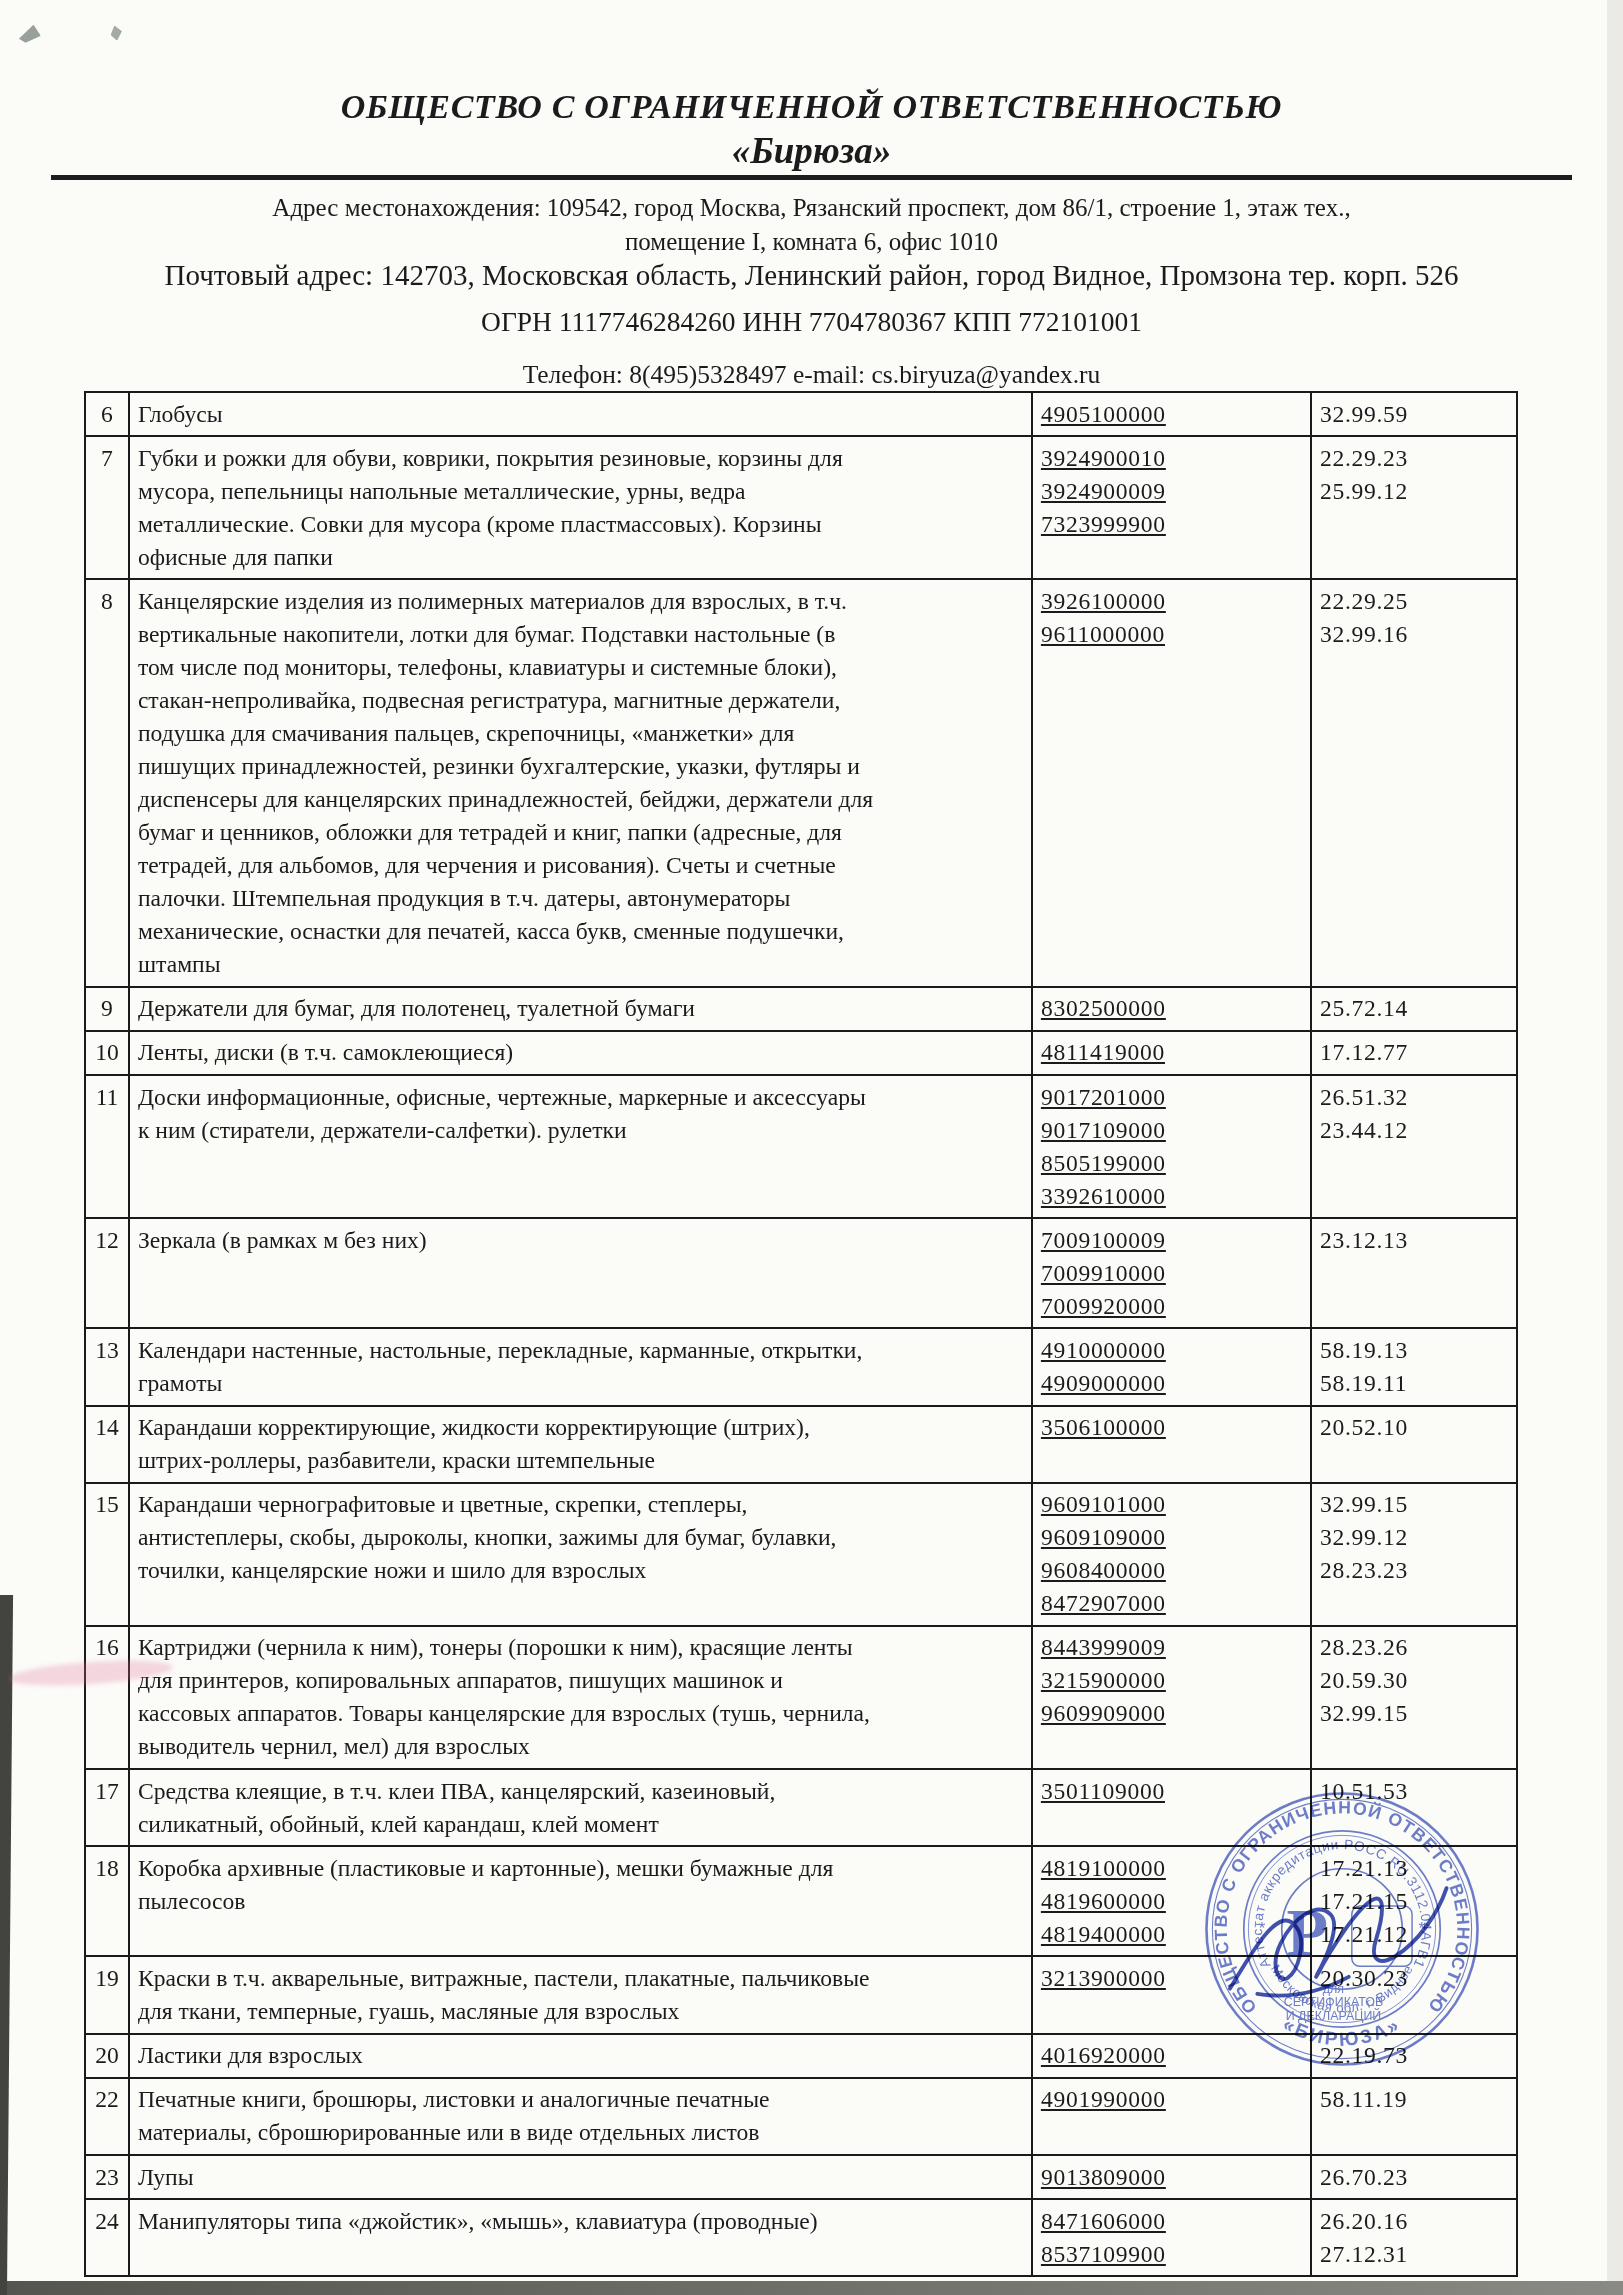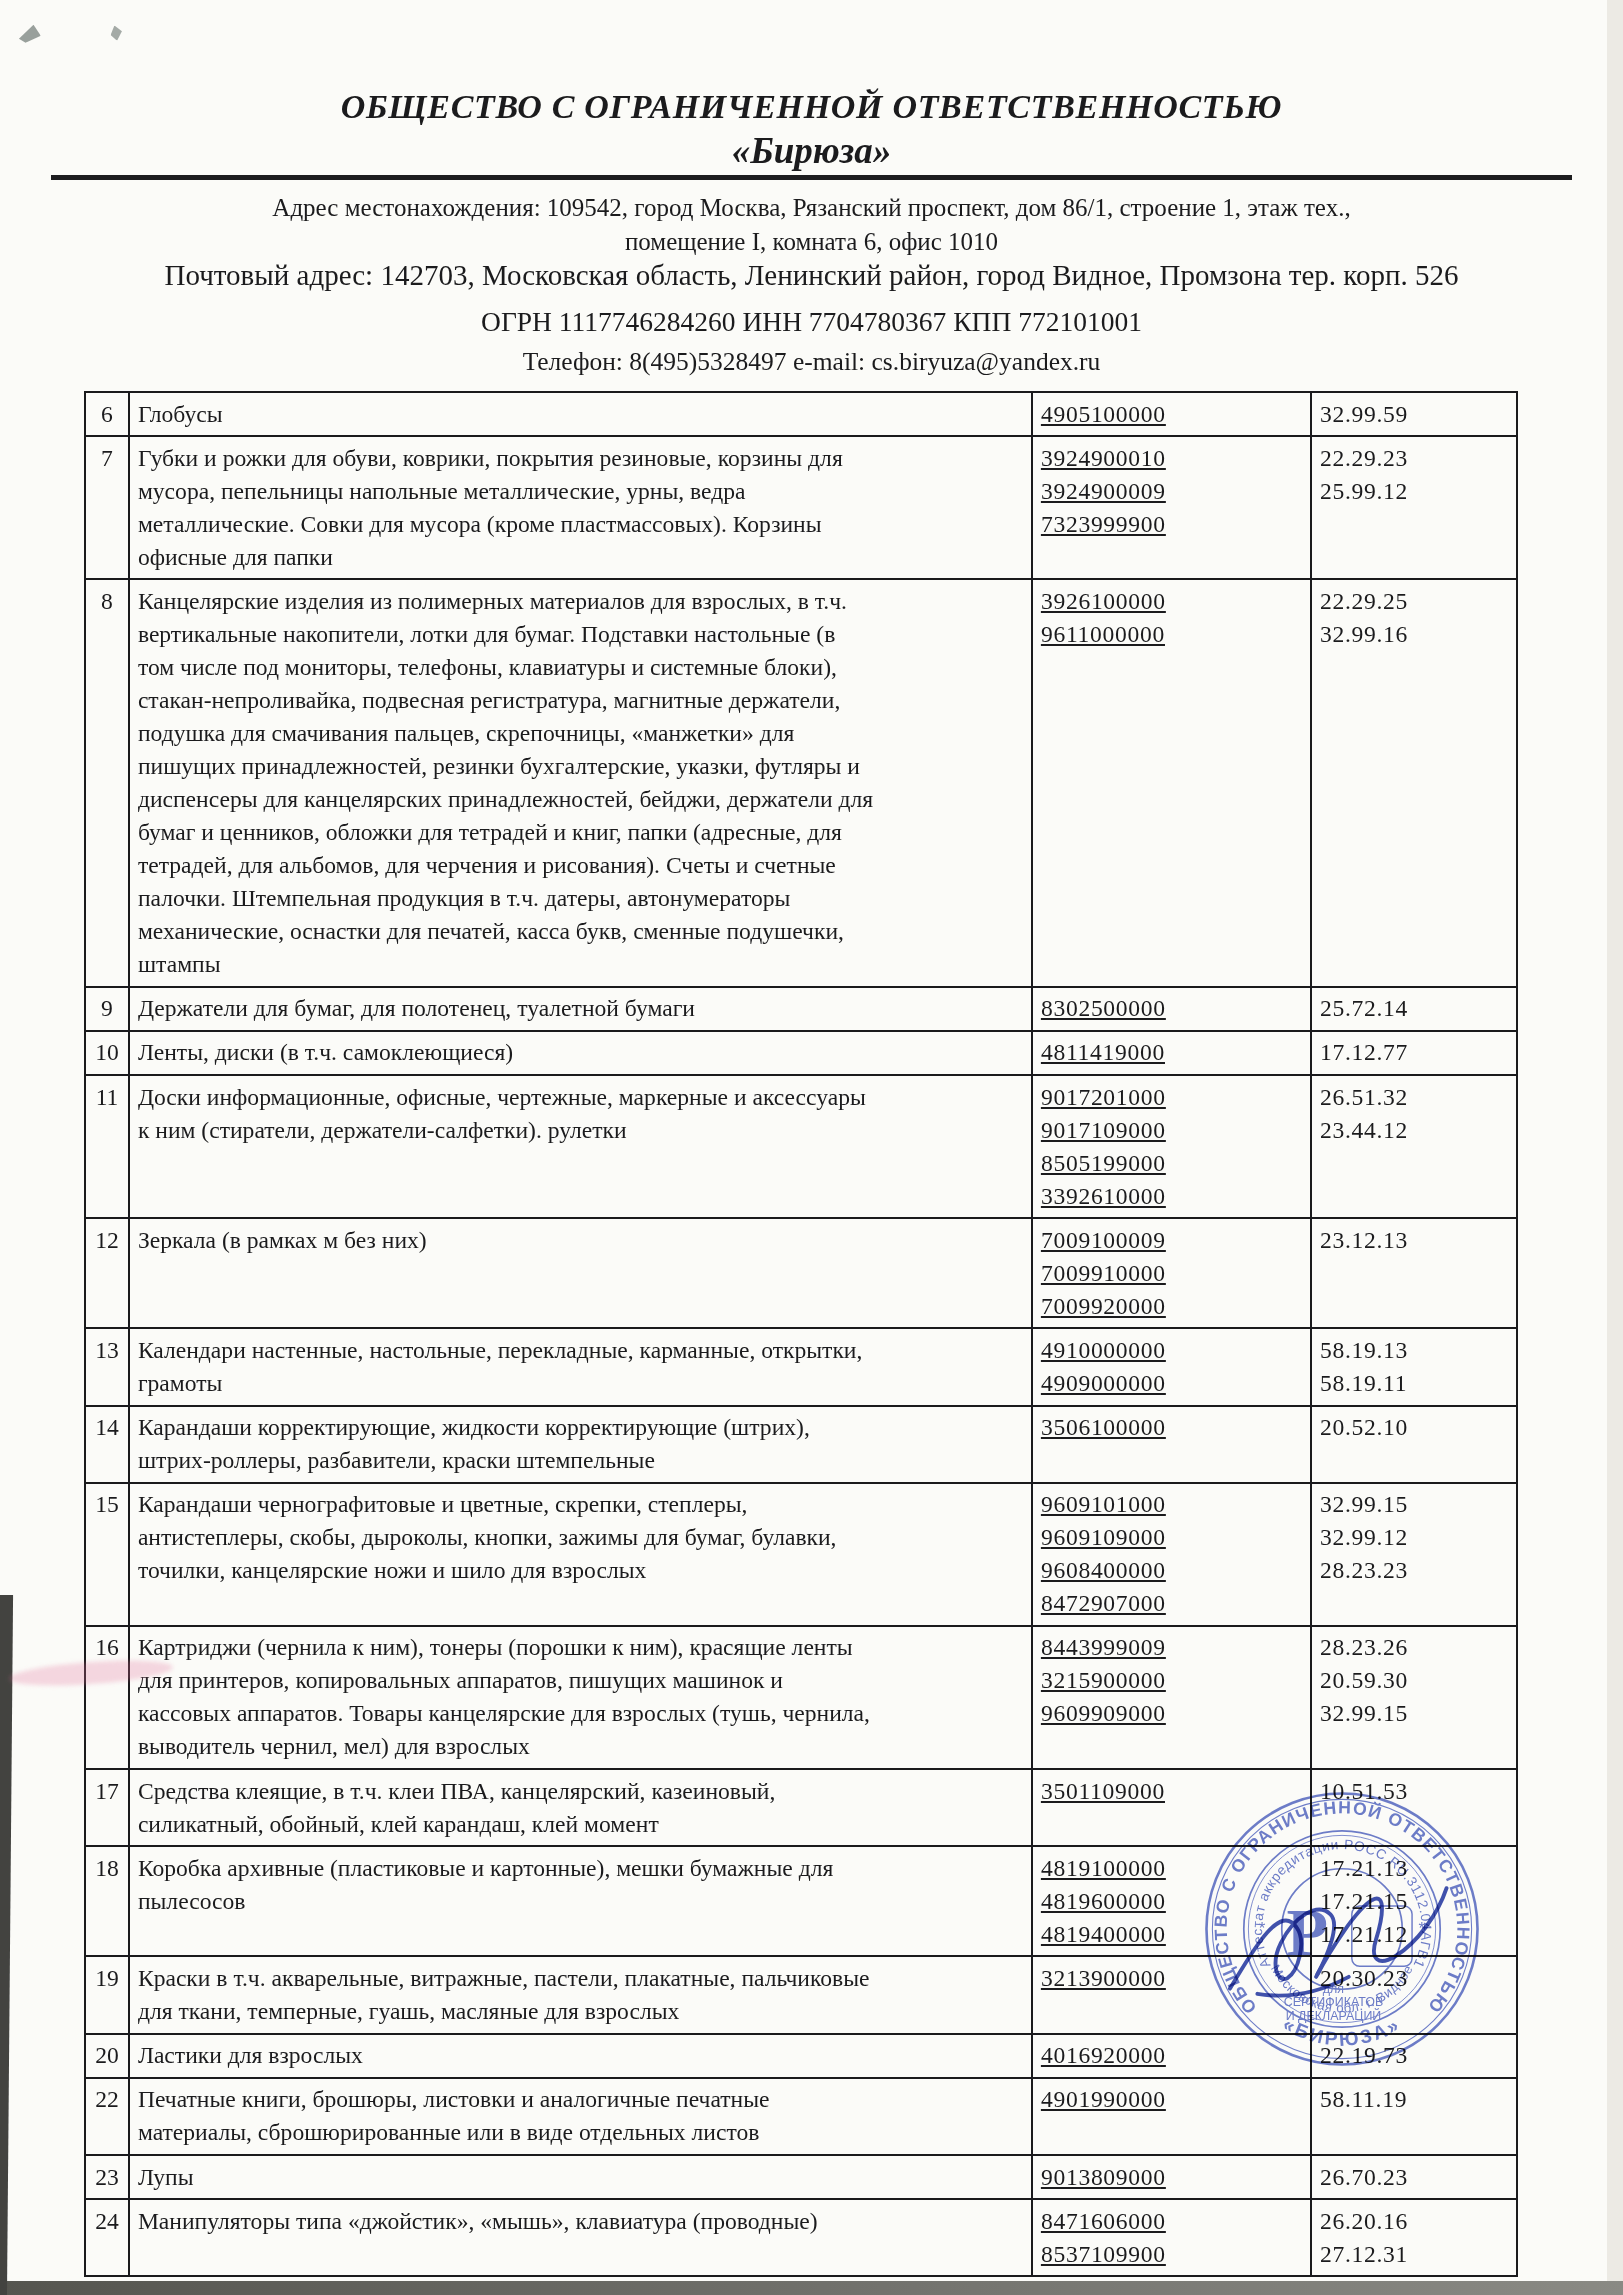--- a/index.html
+++ b/index.html
@@ -13,21 +13,21 @@
   }
   
   .hline{position:absolute;left:0;right:0;text-align:center;}
   .doc-title{top:86px;font-size:34px;line-height:41px;font-weight:bold;font-style:italic;letter-spacing:0.7px;}
   .doc-company{top:130px;font-size:37px;line-height:42px;font-weight:bold;font-style:italic;}
   .head-rule{position:absolute;left:51px;width:1521px;top:175px;height:4.6px;background:#1d1d1f;}
   .addr1{top:191px;font-size:25px;line-height:33px;}
   .addr2{top:225px;font-size:25px;line-height:33px;}
   .postal{top:259px;font-size:29px;line-height:33px;}
   .ogrn{top:305px;font-size:27.5px;line-height:34px;}
-  .phone{top:345px;font-size:25.5px;line-height:33px;}
+  .phone{top:358px;font-size:25.5px;line-height:33px;}
   
   table.goods{
     position:absolute;left:84px;top:391px;
     width:1433px;
     border-collapse:collapse;
     table-layout:fixed;
   }
   table.goods td{
     border:2.6px solid #1a1a1c;
     vertical-align:top;

